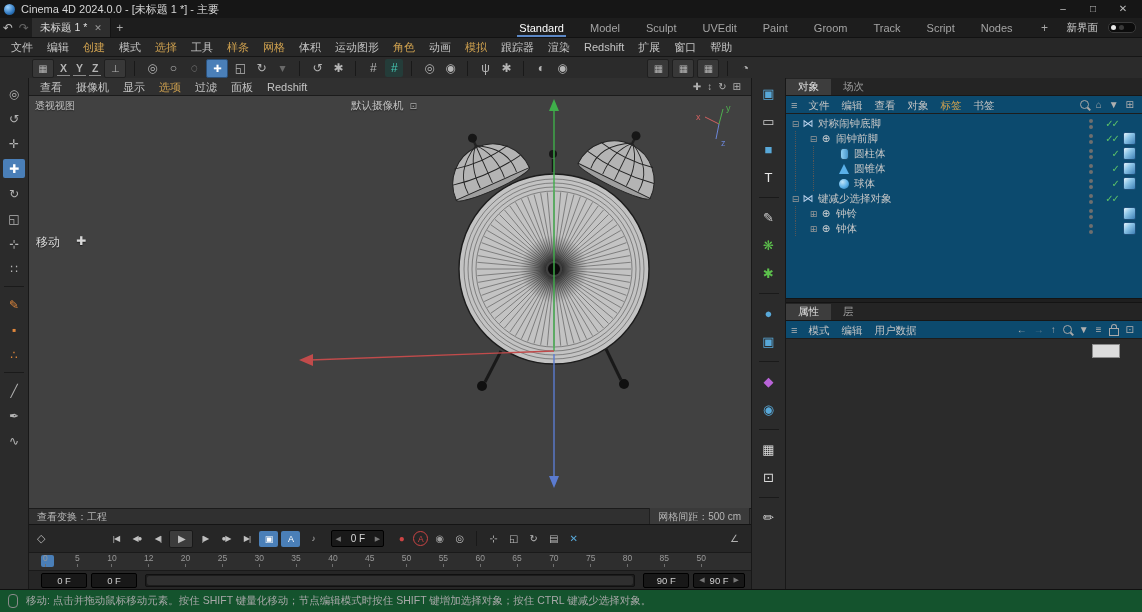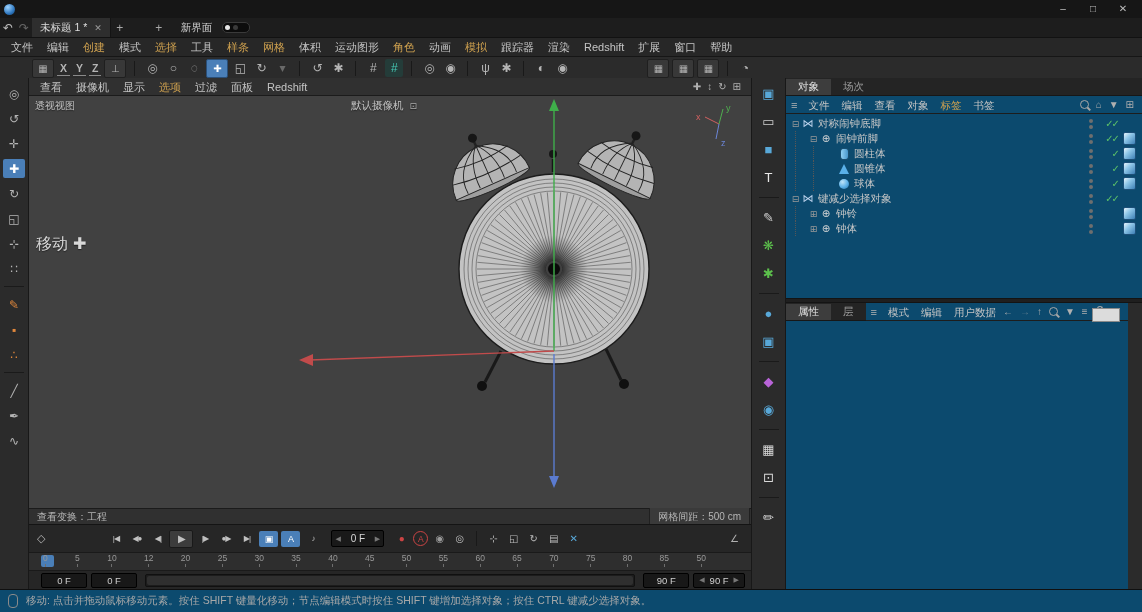--- a/index.html
+++ b/index.html
@@ -58,21 +58,21 @@
   
   .vpcol{width:722px;display:flex;flex-direction:column;}
   .vpmenu{height:17px;background:#303030;border-bottom:1px solid #1b1b1b;display:flex;align-items:center;padding:0 4px;}
   .vpnav{margin-left:auto;display:flex;gap:6px;padding-right:6px;}
   .navic{font-size:10px;color:#b0b0b0;}
   .canvas{flex:1;background:#414141;position:relative;overflow:hidden;}
   .canvas svg{position:absolute;left:0;top:0;}
   .vplabel{position:absolute;left:6px;top:3px;font-size:10px;color:#c2c2c2;text-shadow:0 1px 1px #222;}
   .camlabel{position:absolute;left:0;right:12px;top:3px;text-align:center;font-size:10.5px;color:#c2c2c2;text-shadow:0 1px 1px #222;}
   .camlabel .camicon{margin-left:6px;font-size:9px;color:#aaa;}
-  .toolhint{position:absolute;left:7px;top:138px;font-size:16px;color:#d8d8d8;display:flex;gap:5px;text-shadow:0 1px 1px #222;}
+  .toolhint{position:absolute;left:7px;top:138px;font-size:12px;color:#d8d8d8;display:flex;gap:16px;text-shadow:0 1px 1px #222;}
   .vpinfo{height:15px;background:#303030;border-top:1px solid #1b1b1b;display:flex;align-items:center;font-size:10px;color:#b5b5b5;padding-left:8px;}
   .gridbox{margin-left:auto;background:#3a3a3a;border:1px solid #202020;padding:4px 8px;height:13px;line-height:13px;margin-right:1px;}
 
   
   .timeline{height:65px;background:#262626;border-top:1px solid #141414;display:flex;flex-direction:column;}
   .t-row1{height:27px;display:flex;align-items:center;padding:0 8px;gap:3px;}
   .kdiamond{color:#b8b8b8;font-size:11px;margin-right:58px;}
   .transport{display:flex;gap:2px;align-items:center;}
   .tpb{min-width:19px;height:16px;display:flex;align-items:center;justify-content:center;font-size:8px;letter-spacing:-1px;color:#c0c0c0;}
   .tpb.big{min-width:22px;background:#3c3c3c;border:1px solid #191919;border-radius:2px;font-size:10px;}
@@ -131,45 +131,57 @@
   .dots i{width:4px;height:4px;border-radius:50%;background:#6e6e6e;}
   .chk{color:#5cc268;font-size:10px;font-weight:bold;letter-spacing:-2px;min-width:20px;text-align:right;}
   .tag{width:11px;height:11px;border-radius:2px;background:linear-gradient(135deg,#e8f4fb 0%,#8ec6e8 40%,#3d7fb5 100%);border:1px solid #1d4f78;}
   .tag.empty{visibility:hidden;}
 
   .splitter{height:3px;background:#1f1f1f;border-top:1px solid #141414;border-bottom:1px solid #141414;}
   .attrcontent{flex:1;background:#2b2b2b;position:relative;}
   .attrfield{position:absolute;right:22px;top:5px;width:26px;height:12px;background:#dcdcdc;border:1px solid #8a8a8a;}
 
   
-  .statusbar{position:absolute;left:0;right:0;bottom:0;height:22px;background:#0c4a6e;border-top:1px solid #101010;display:flex;align-items:center;gap:8px;padding:0 8px;font-size:10.5px;color:#a8a8a8;}
+  .statusbar{position:absolute;left:0;right:0;bottom:0;height:22px;background:#14532d;border-top:1px solid #101010;display:flex;align-items:center;gap:8px;padding:0 8px;font-size:10.5px;color:#a8a8a8;}
   .mouseic{width:8px;height:12px;border:1px solid #8a8a8a;border-radius:4px;flex:0 0 auto;}
 </style>
 </head>
 <body>
 
 <div class="app">
 
   <div class="titlebar">
     <span class="appicon"></span>
+    <span class="title">Cinema 4D 2024.0.0 - [未标题 1 *] - 主要</span>
     <div class="winbtns">
       <span>–</span>
       <span>□</span>
       <span class="closebtn">✕</span>
     </div>
   </div>
 
   <div class="tabrow">
     <span class="histbtn">↶</span>
     <span class="histbtn dim">↷</span>
     <div class="doctab">
       <span>未标题 1 *</span>
       <span class="tclose">✕</span>
     </div>
     <span class="addtab">+</span>
+    <div class="workspaces" id="workspaces">
+        <span class="ws active">Standard</span>
+        <span class="ws">Model</span>
+        <span class="ws">Sculpt</span>
+        <span class="ws">UVEdit</span>
+        <span class="ws">Paint</span>
+        <span class="ws">Groom</span>
+        <span class="ws">Track</span>
+        <span class="ws">Script</span>
+        <span class="ws">Nodes</span>
+      </div>
     <span class="wsadd">+</span>
     <span class="newlayout">新界面</span>
     <span class="pill">
         <i></i>
         <i></i>
       </span>
   </div>
 
   <div class="menubar" id="menubar">
       <span class="mi">文件</span>
@@ -706,21 +718,21 @@
                   <i></i>
                   <i></i>
                 </span>
                 <span class="chk"></span>
                 <span class="tag"></span>
               </span>
             </div>
           </div>
       </div>
       <div class="splitter"></div>
-      <div class="attr" style="display:flex;flex:1;">
+      <div class="attr" style="display:flex;flex-direction:column;flex:1;">
         <div class="paneltabs" id="attrtabs">
             <span class="ptab active">属性</span>
             <span class="ptab">层</span>
           </div>
         <div class="panelmenu" id="attrmenu">
             <span class="hamb">≡</span>
             <span class="mi sm">模式</span>
             <span class="mi sm">编辑</span>
             <span class="mi sm">用户数据</span>
             <span class="ricons">

